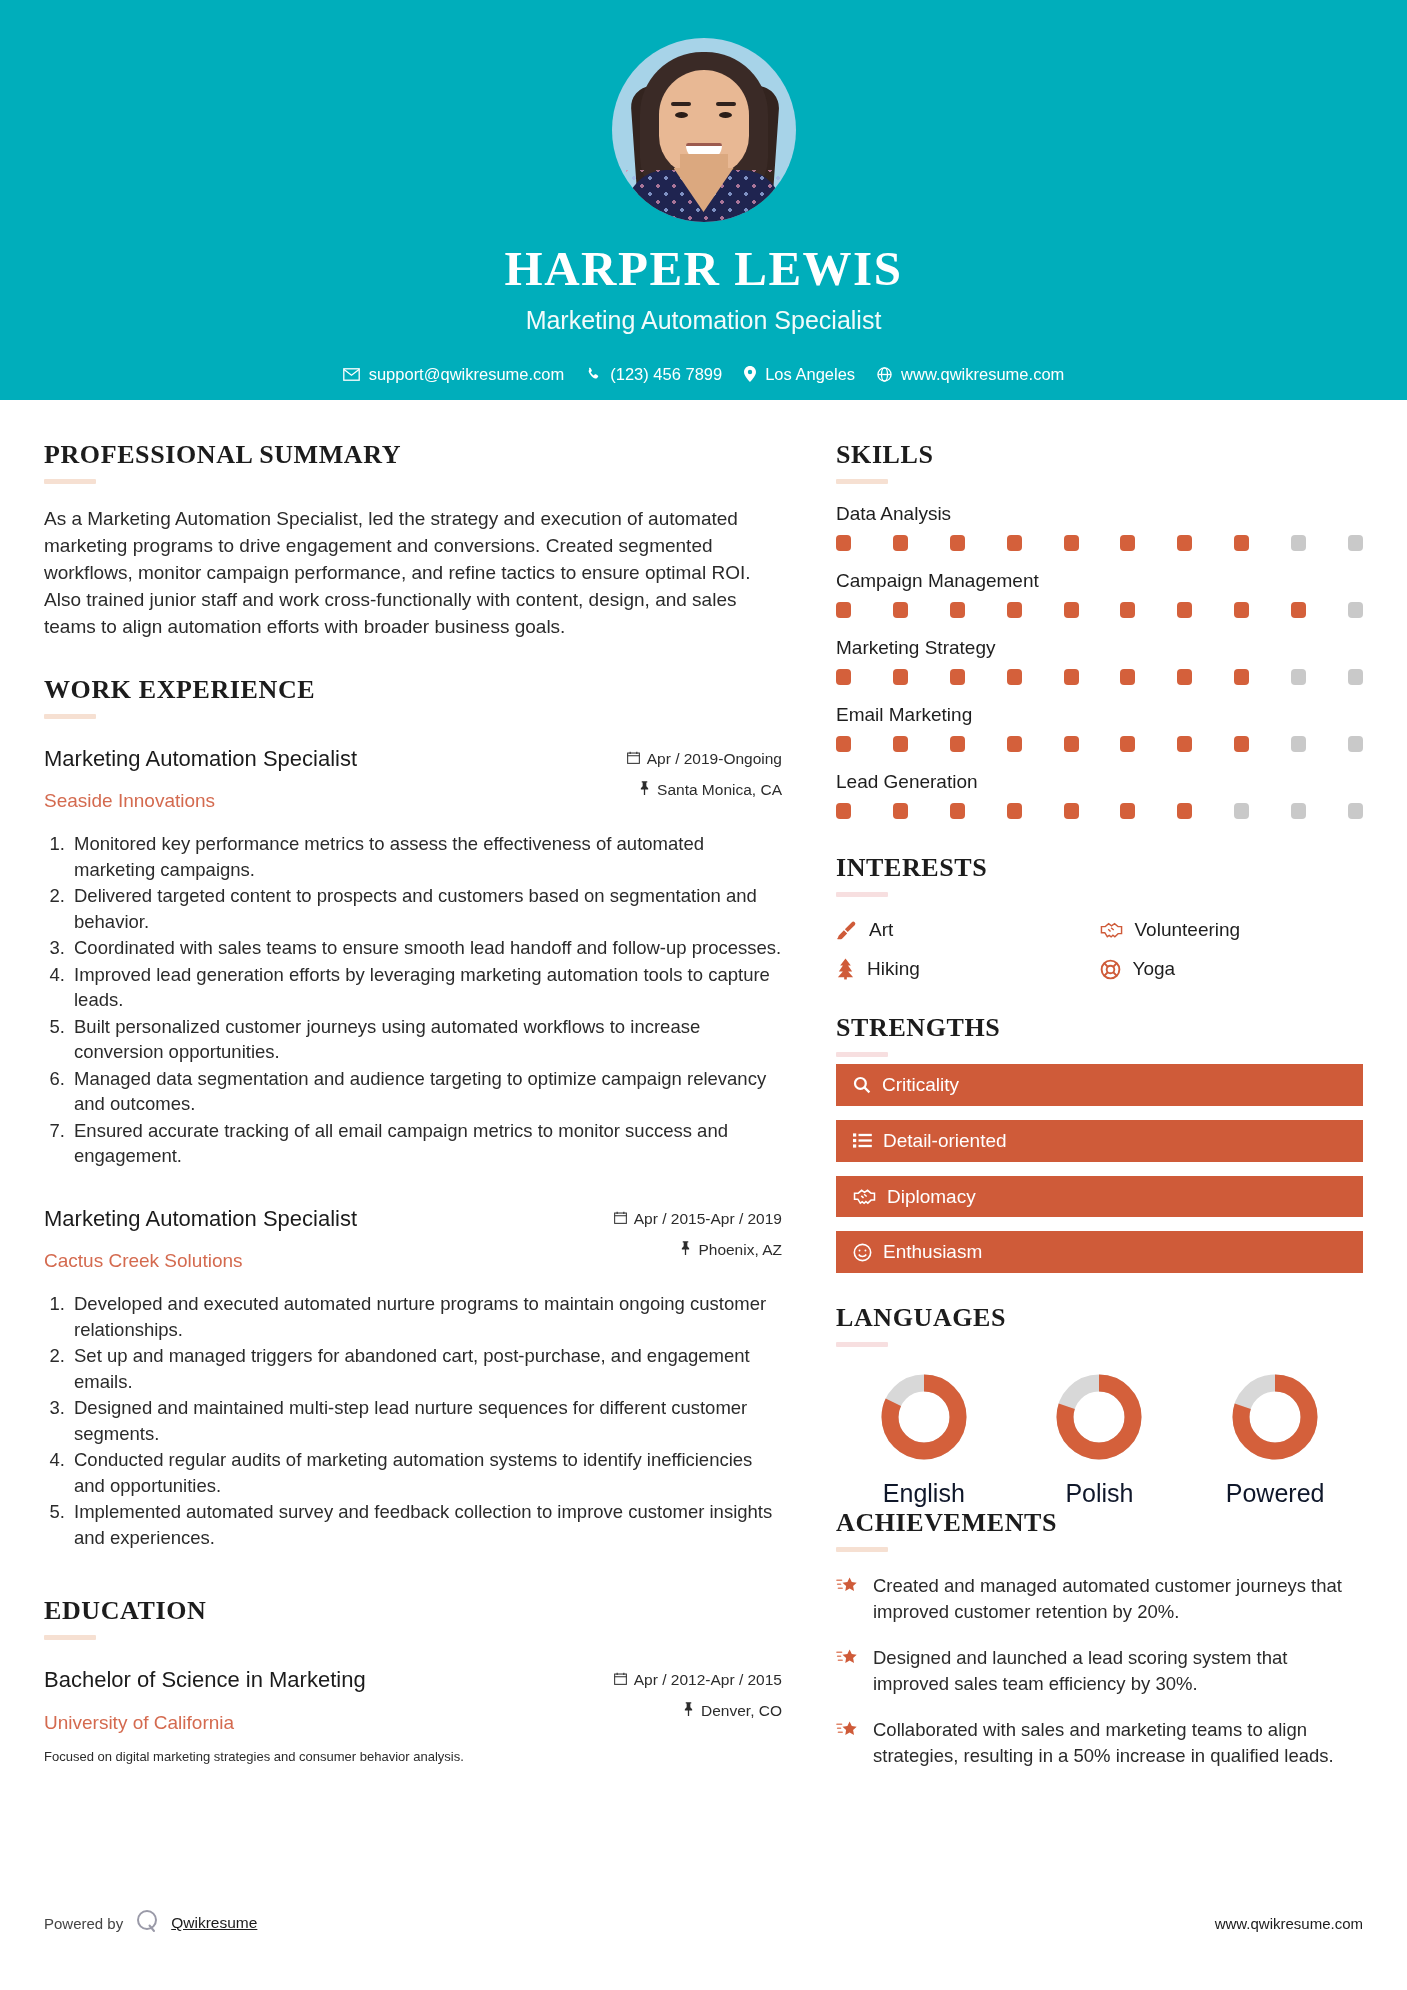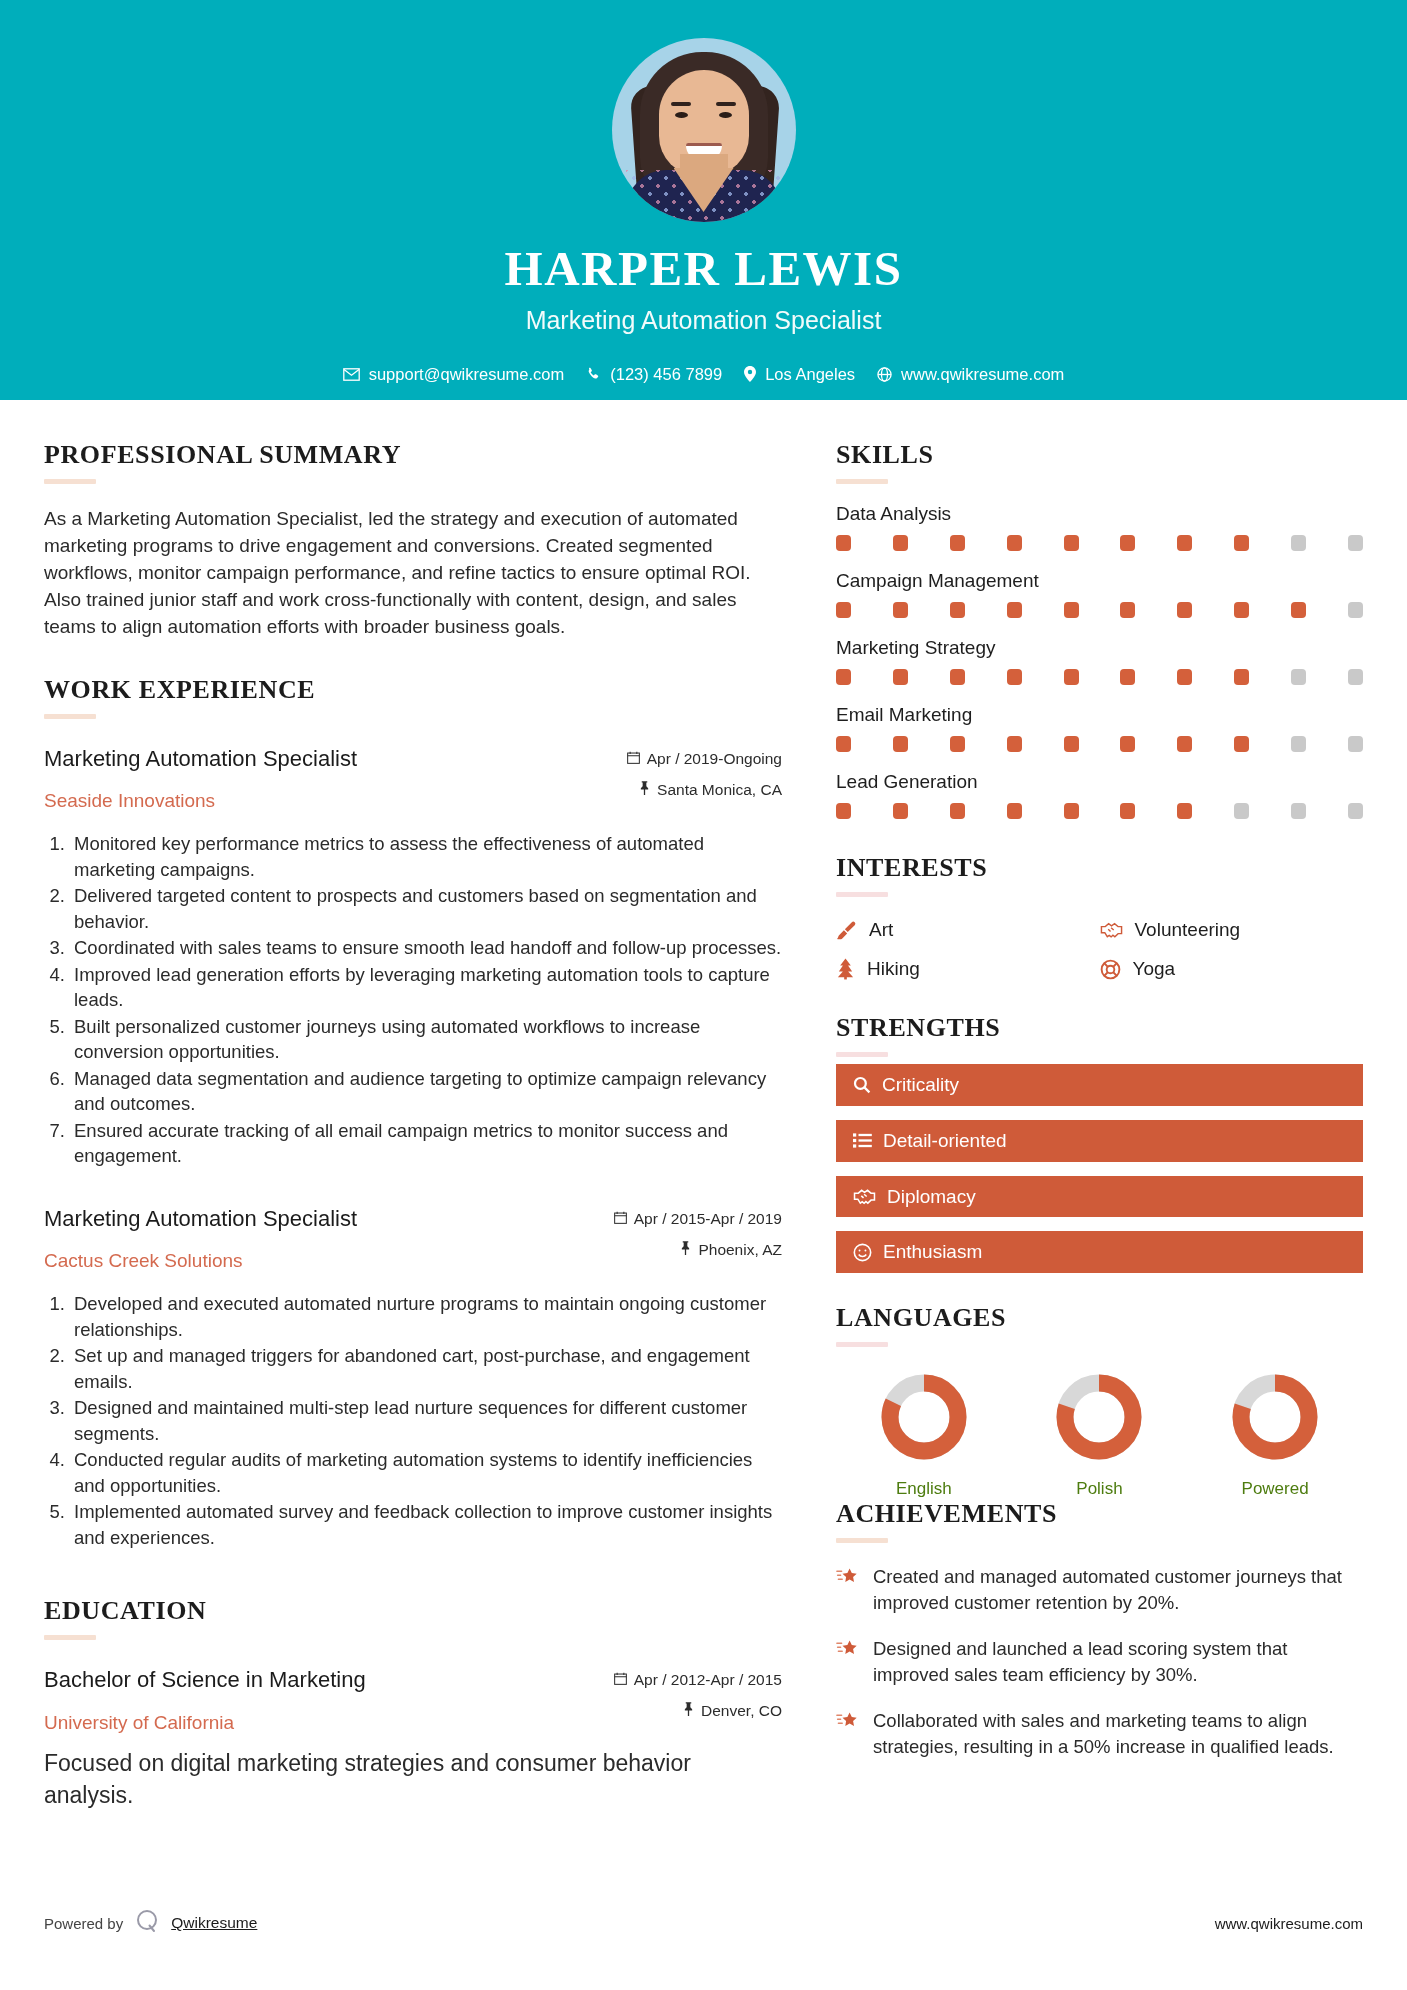--- a/index.html
+++ b/index.html
@@ -188,21 +188,21 @@
 
   ol.bullets {
     margin: 18px 0 0 26px;
     font-size: 18.5px;
     line-height: 1.38;
     color: #2b2b2b;
   }
   ol.bullets li { margin-bottom: 1px; padding-left: 4px; }
 
   .edu-desc {
-    font-size: 23px;
+    font-size: 13px;
     line-height: 1.38;
     color: #2b2b2b;
     margin-top: 14px;
   }
 
   
   .skill-block { margin-top: 19px; }
   .skill-name { font-size: 19px; color: #1e1e1e; }
   .dots { display: flex; gap: 0; margin-top: 10px; justify-content: space-between; width: 100%; }
   .dot {
@@ -234,21 +234,21 @@
     padding: 9px 17px;
     display: flex; align-items: center; gap: 11px;
     line-height: 1.25;
   }
   .str-chip svg { display: block; }
 
   
   .lang-row { display: flex; margin-top: 24px; }
   .lang-item { width: 33.33%; text-align: center; }
   .lang-ring { width: 92px; height: 92px; margin: 0 auto; }
-  .lang-label { font-size: 17px; color: #4d7c0f; margin-top: 16px; }
+  .lang-label { font-size: 25px; color: #0f172a; margin-top: 16px; }
 
   
   .ach-item { display: flex; gap: 13px; margin-top: 21px; }
   .ach-icon { flex: none; padding-top: 3px; }
   .ach-text { font-size: 18.5px; line-height: 1.38; color: #2b2b2b; }
 
   
   .footer {
     position: absolute;
     left: 0; right: 0; bottom: 52px;

